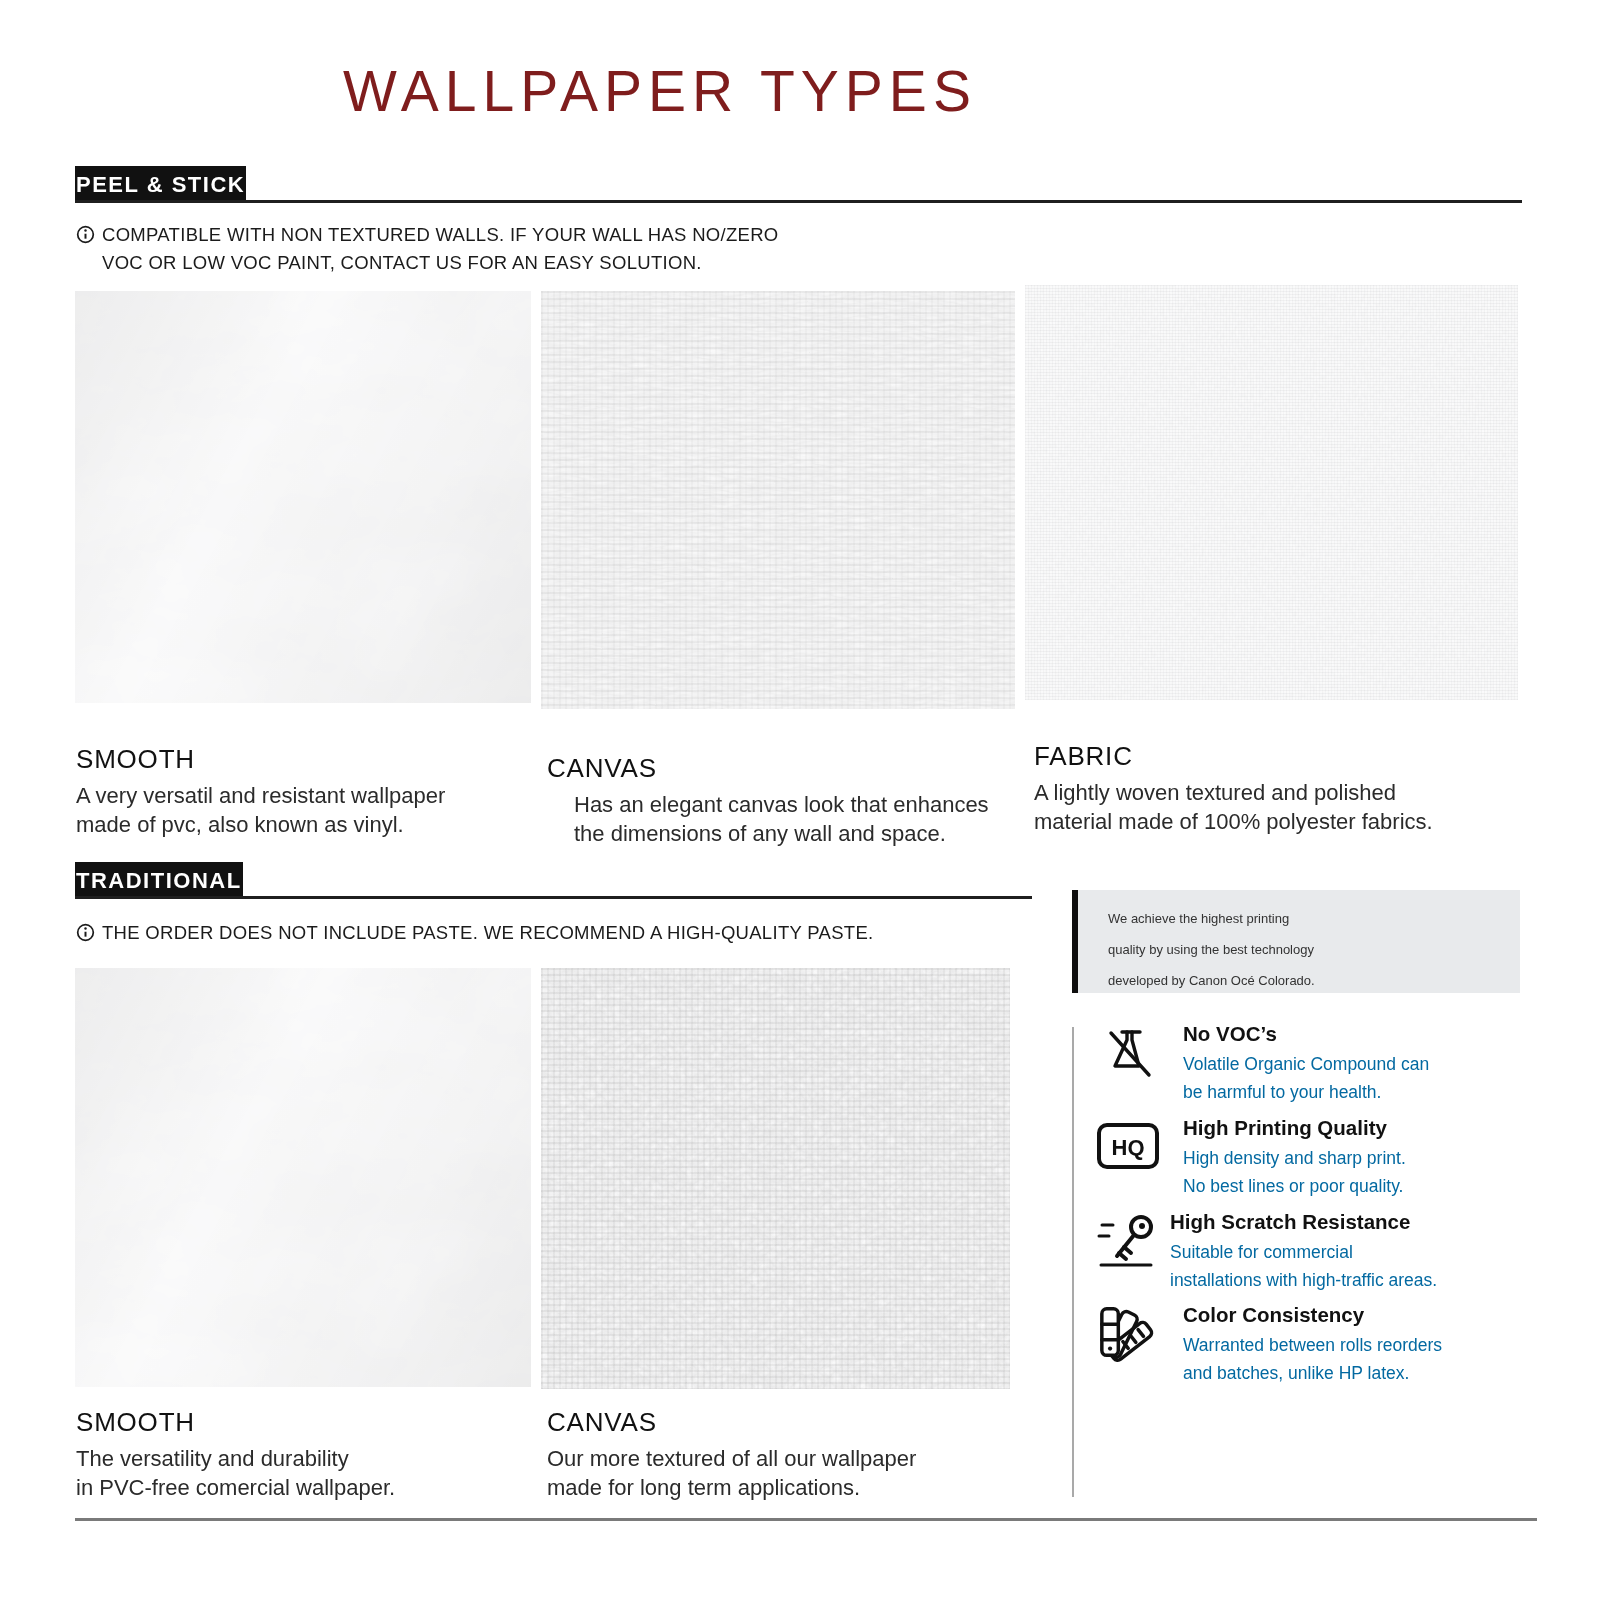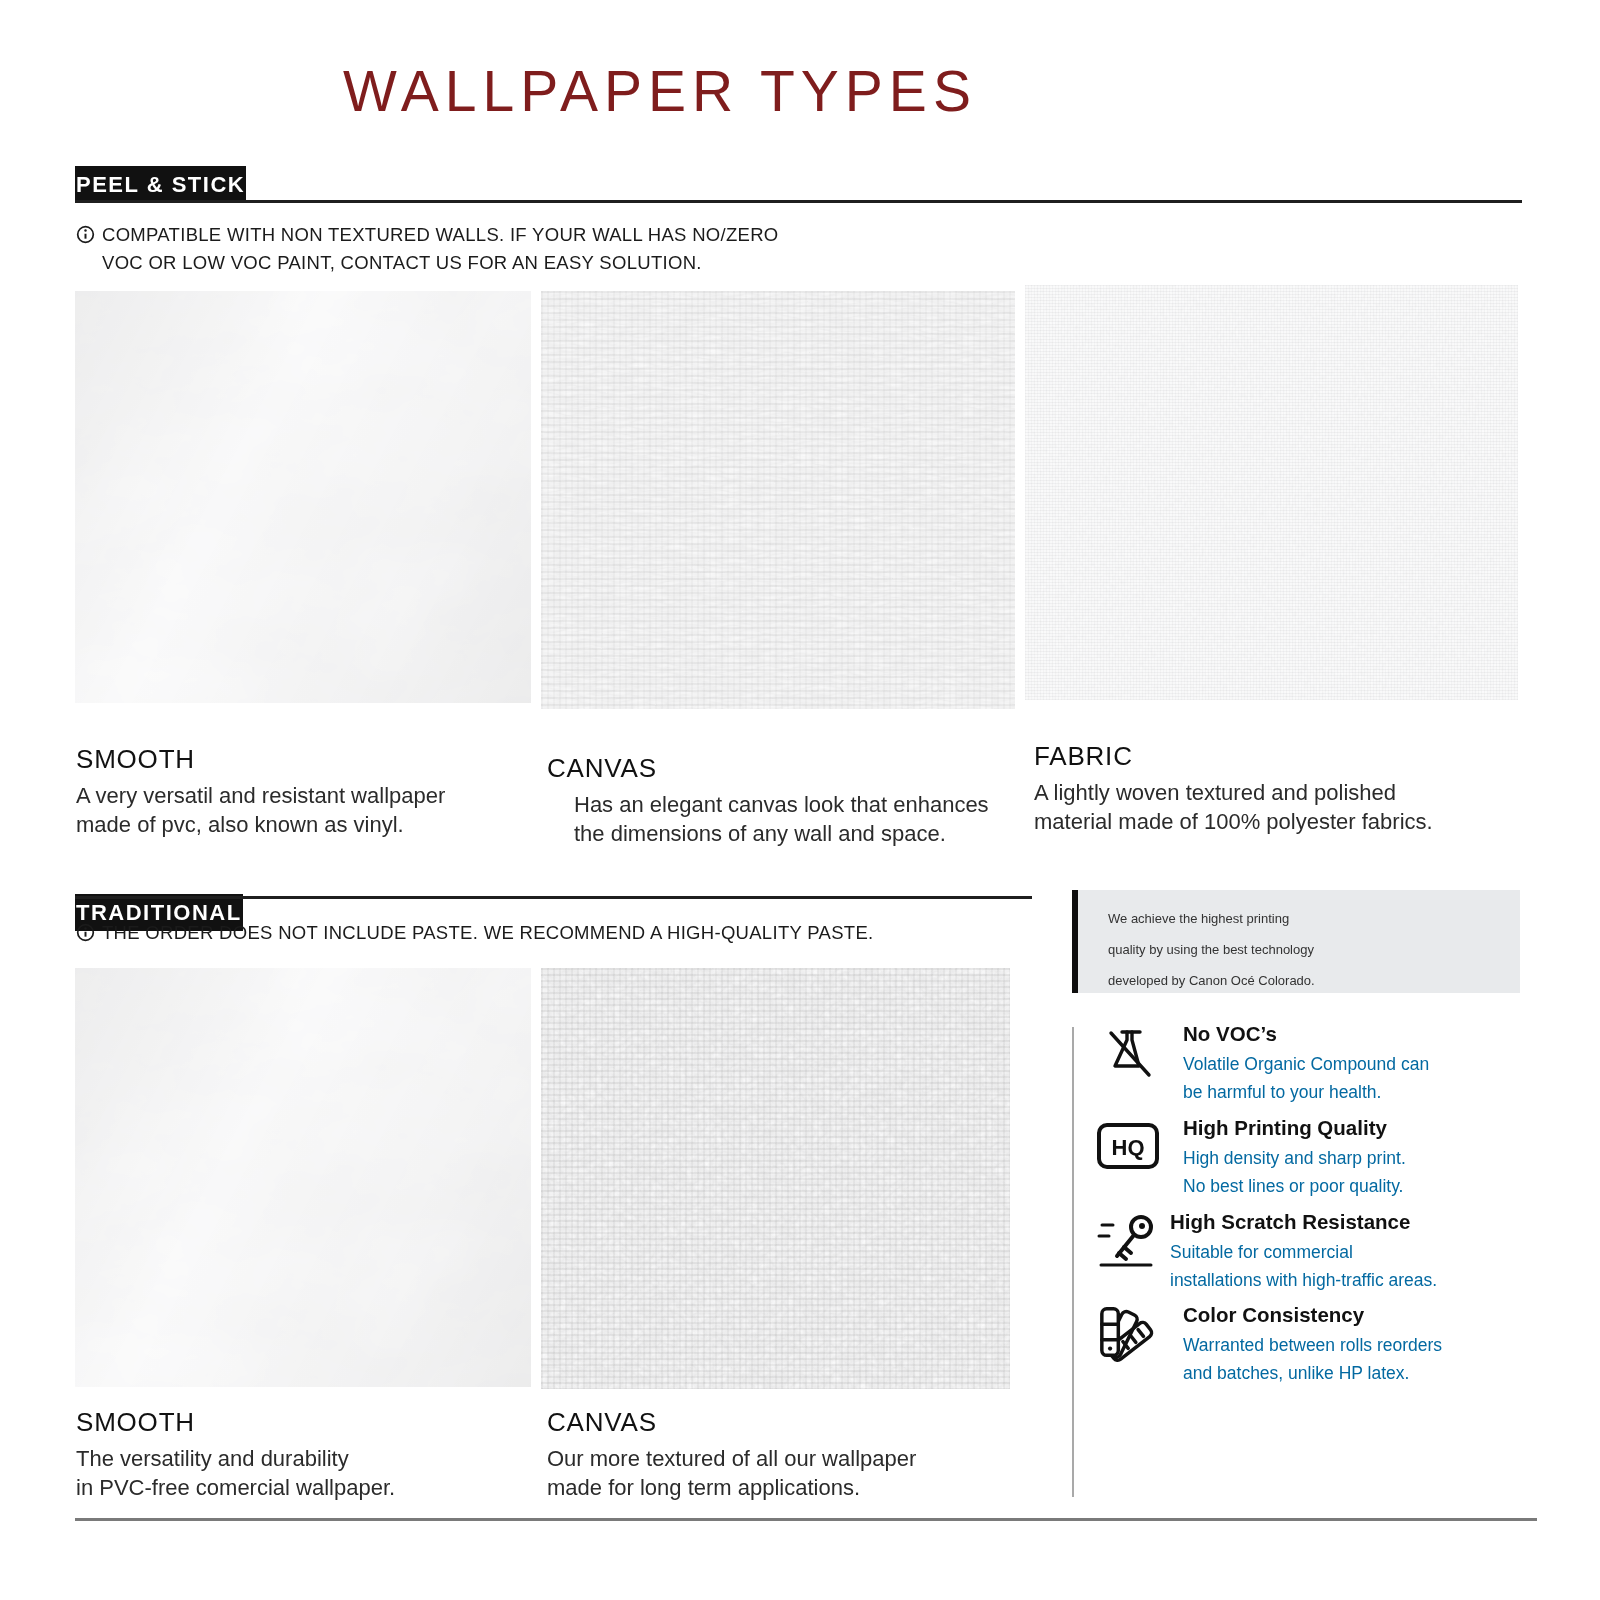--- a/index.html
+++ b/index.html
@@ -148,21 +148,21 @@
   <span>Has an elegant canvas look that enhances</span><br>
   <span>the dimensions of any wall and space.</span>
 </div>
 
 <div class="abs cap-title" style="left:1034px;top:741px;">FABRIC</div>
 <div class="abs cap-desc" style="left:1034px;top:778px;">
   <span>A lightly woven textured and polished</span><br>
   <span>material made of 100% polyester fabrics.</span>
 </div>
 
-<div class="abs badge" style="left:75px;top:862px;margin-top:32px;">TRADITIONAL</div>
+<div class="abs badge" style="left:75px;top:862px;">TRADITIONAL</div>
 <div class="abs rule-dark" style="left:75px;top:896px;width:957px;"></div>
 
 <div class="abs note" style="left:76px;top:919px;">
   <svg width="19" height="19" viewBox="0 0 20 20">
     <circle cx="10" cy="10" r="8.2" fill="none" stroke="#1b1b1b" stroke-width="1.8"></circle>
     <circle cx="10" cy="5.9" r="1.3" fill="#1b1b1b"></circle>
     <path d="M10 9.2 V14.4" stroke="#1b1b1b" stroke-width="2.1"></path>
   </svg>
   <div class="txt">
     <span>THE ORDER DOES NOT INCLUDE PASTE. WE RECOMMEND A HIGH-QUALITY PASTE.</span>

